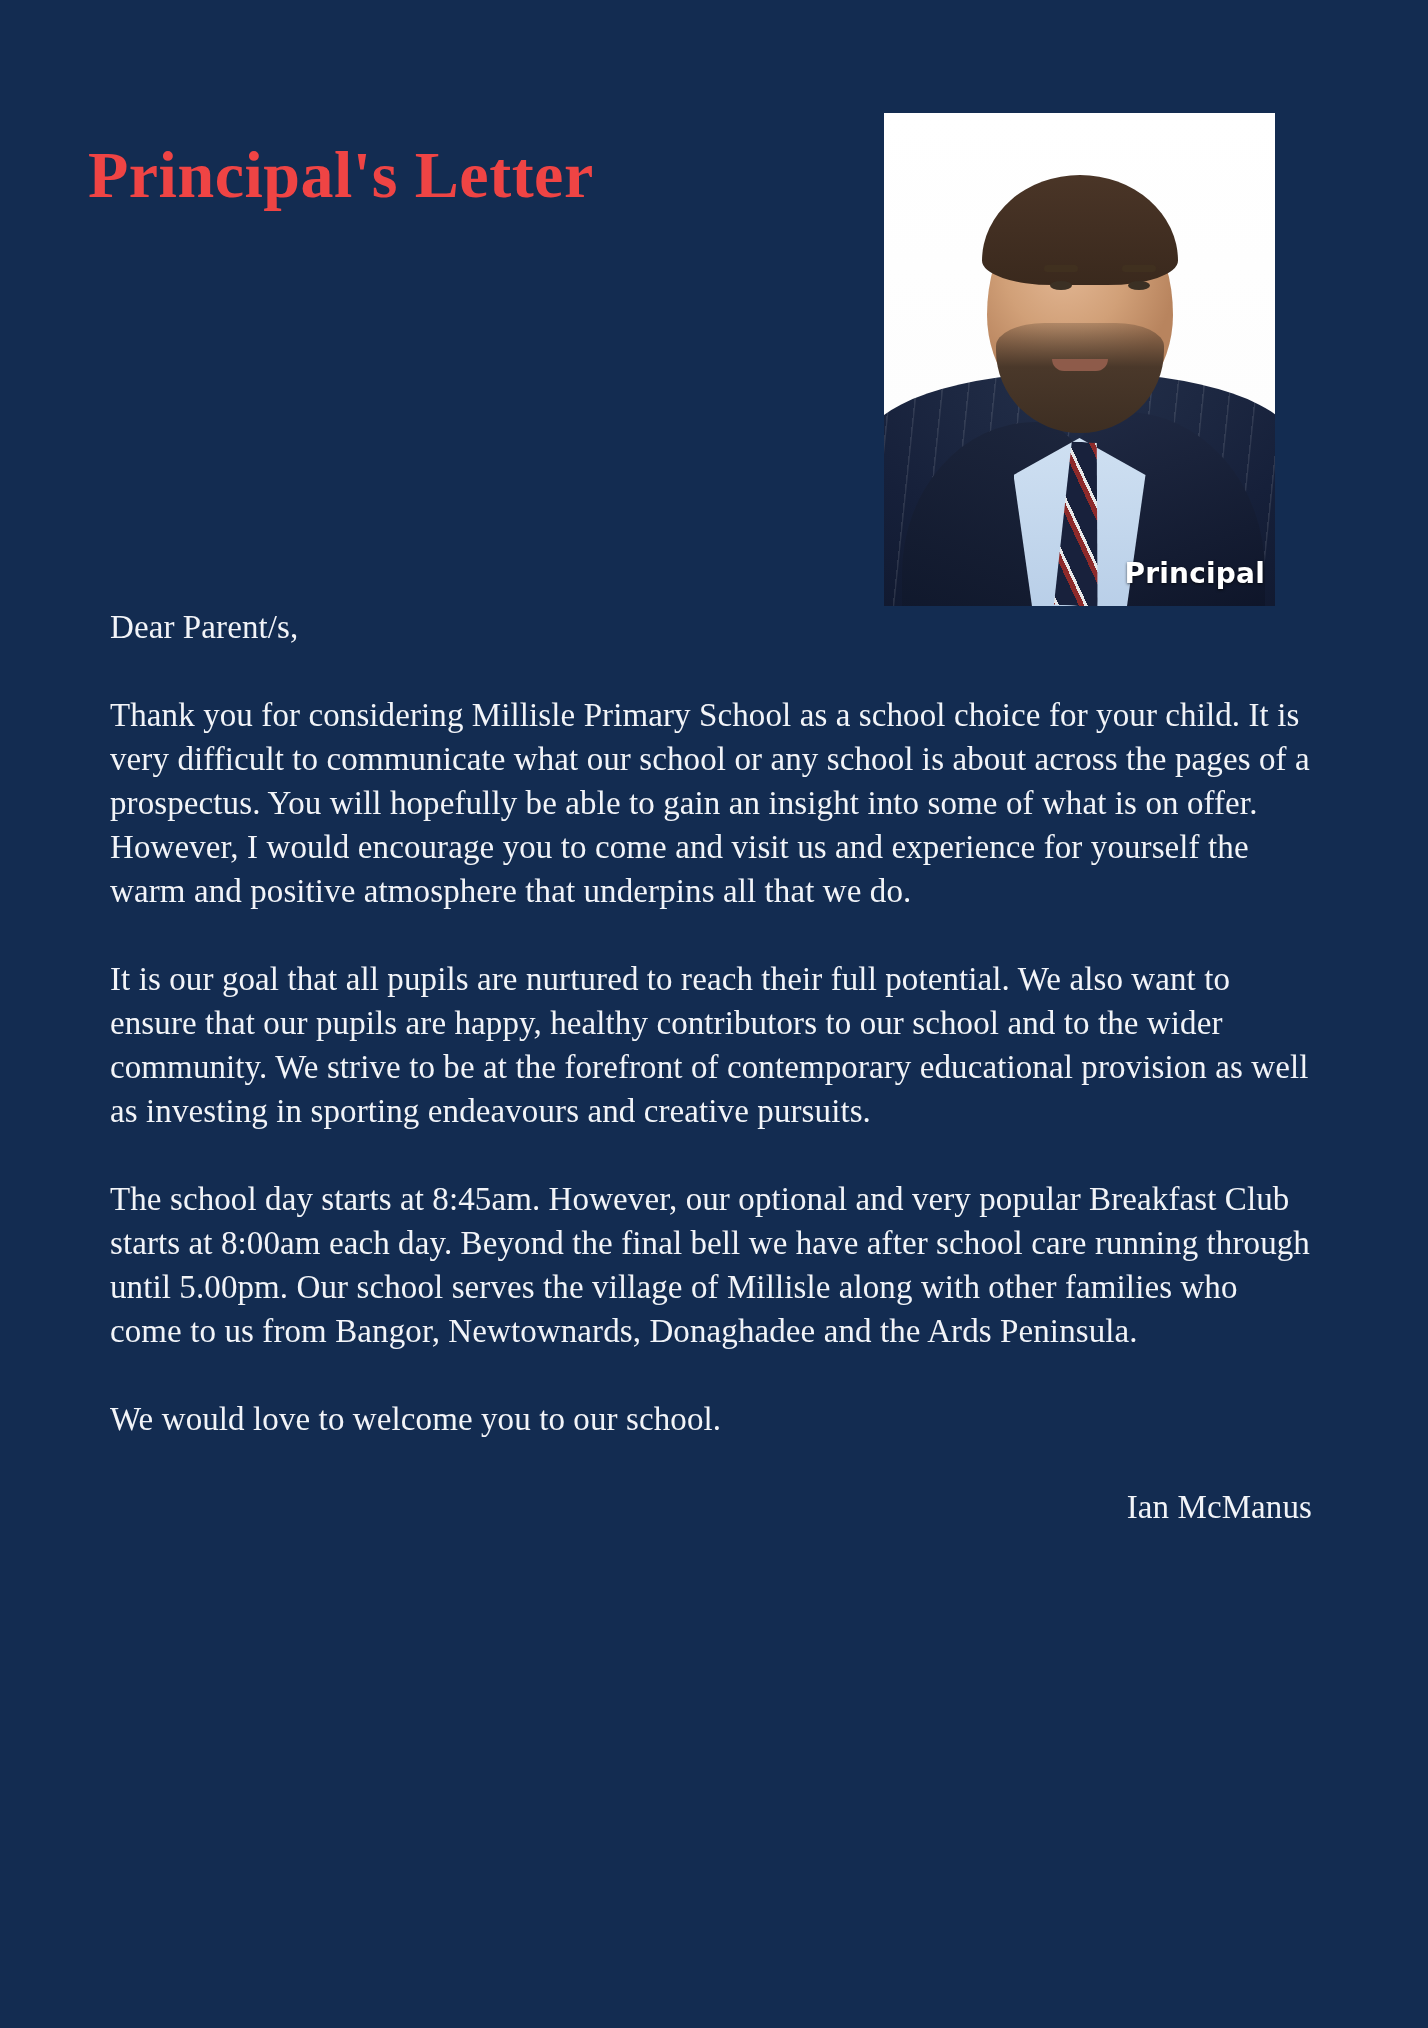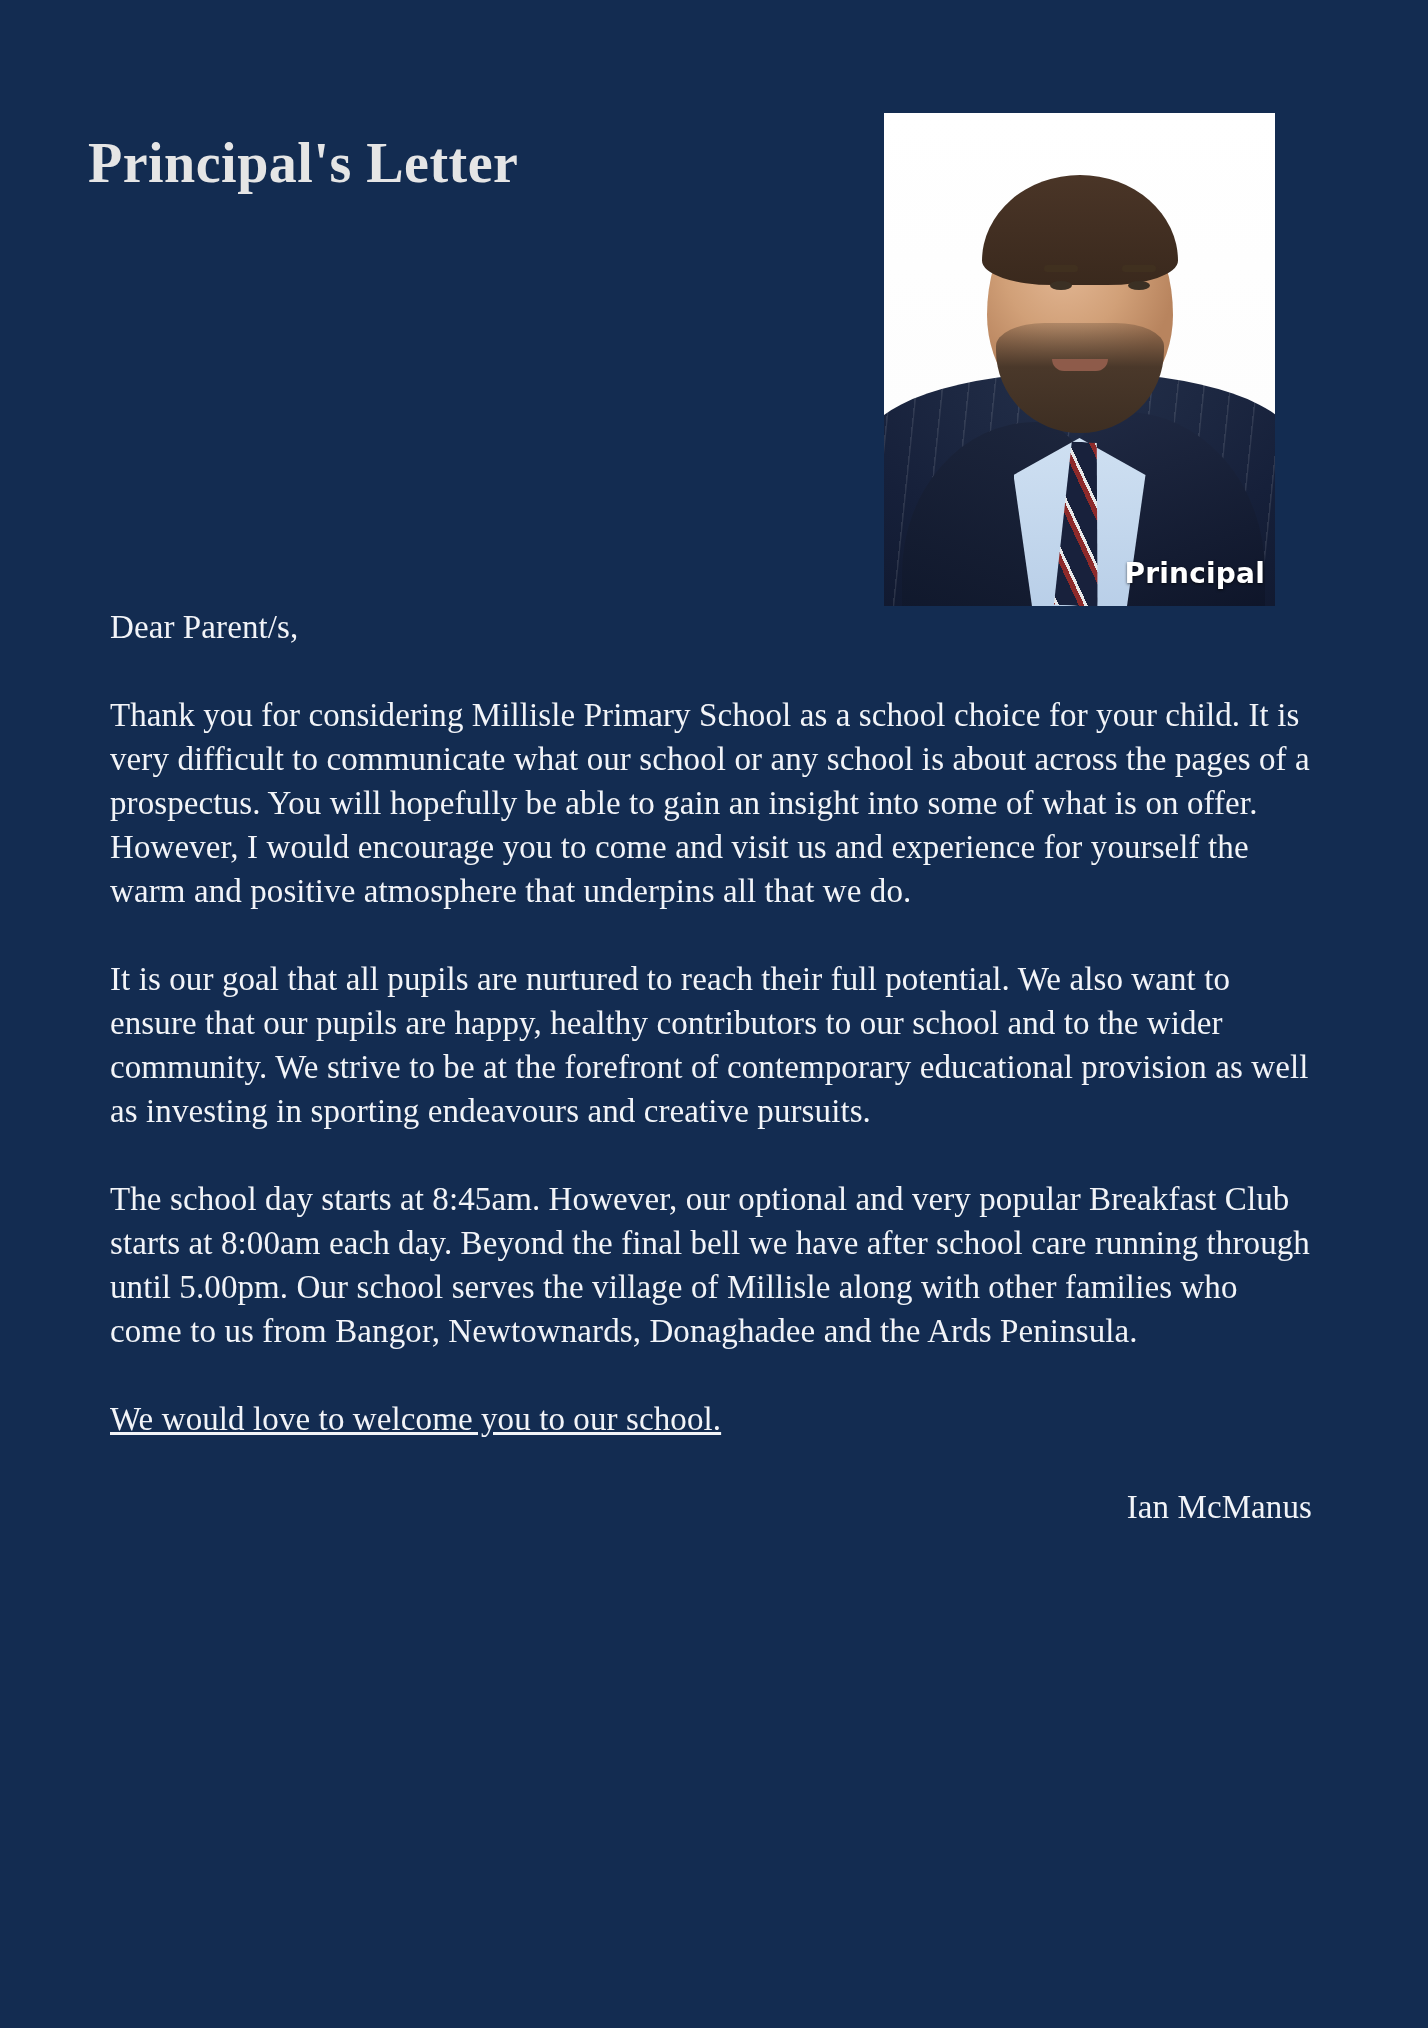--- a/index.html
+++ b/index.html
@@ -30,24 +30,24 @@
     top: 0;
     left: 0;
     width: 1428px;
     height: 620px;
   }
 
   .page-title {
     position: absolute;
     left: 88px;
     top: 96px;
-    color: #e5e5e5;
+    color: #ef4444;
     font-family: "Liberation Serif", "DejaVu Serif", serif;
     font-weight: 700;
-    font-size: 56px;
+    font-size: 66px;
     line-height: 1.05;
     letter-spacing: 0.5px;
     white-space: nowrap;
   }
 
   
   .portrait-frame {
     position: absolute;
     left: 884px;
     top: 113px;
@@ -231,21 +231,20 @@
   .letter p {
     margin: 0 8px 44px 0;
   }
 
   .closing-block {
     margin-bottom: 44px;
   }
 
   .closing-line {
     margin: 0;
-    text-decoration: underline;
   }
 
   .signature {
     margin: 0;
     text-align: right;
   }
 </style>
 </head>
 <body>
 

